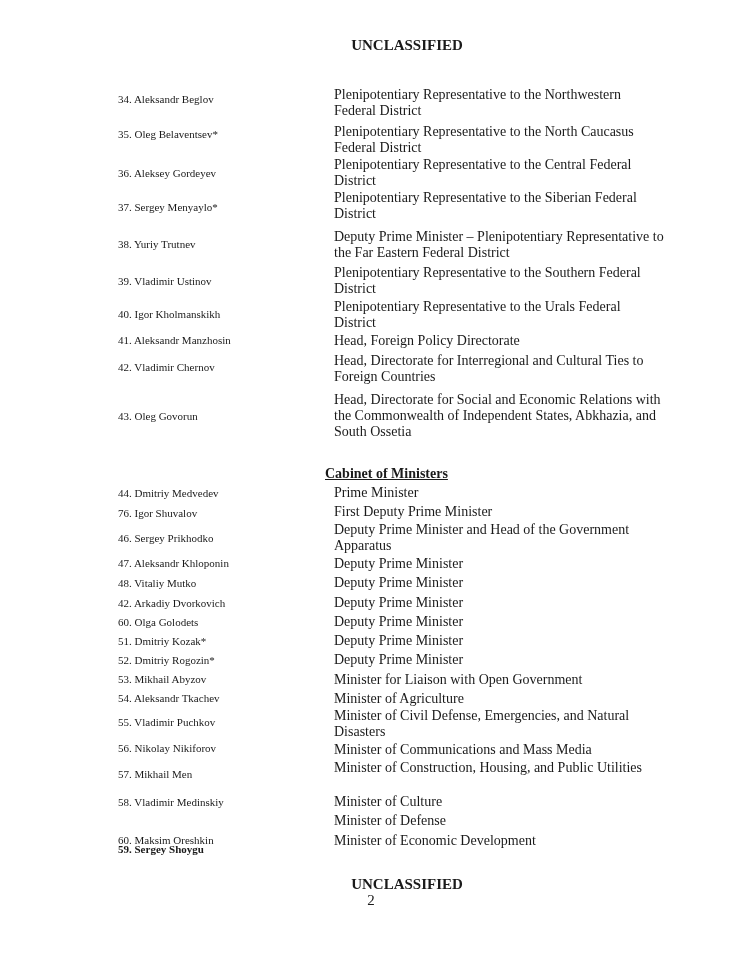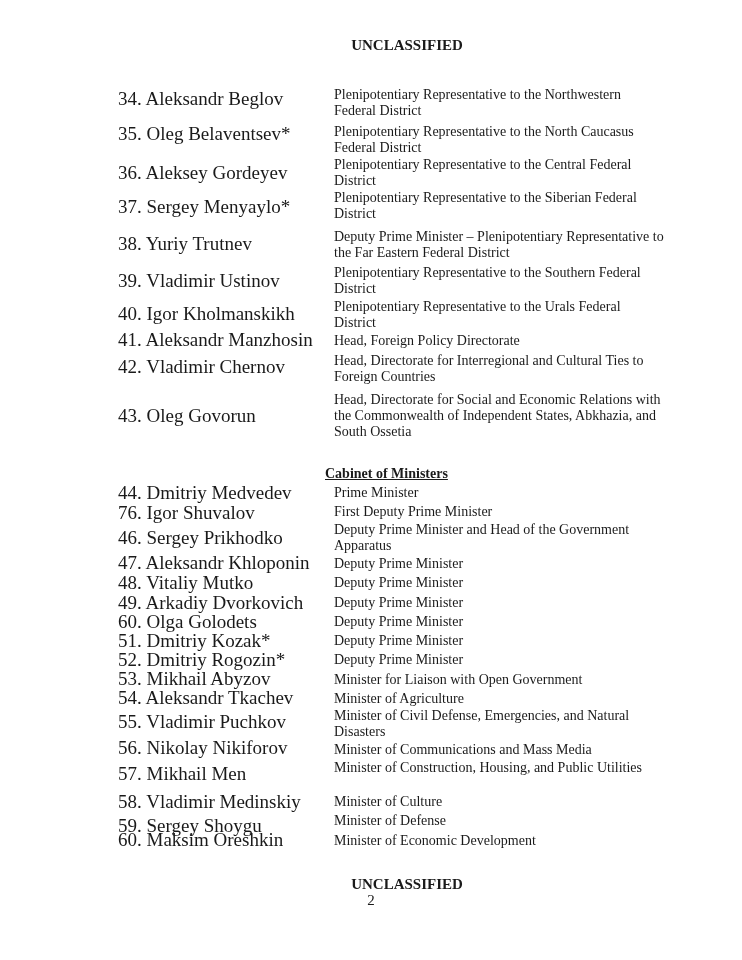--- a/index.html
+++ b/index.html
@@ -1,21 +1,21 @@
 <!DOCTYPE html>
 <html><head>
   <meta charset="utf-8">
   <style>
     html, body { margin: 0; padding: 0; }
     body {
       width: 742px; height: 960px; background: #ffffff; position: relative; overflow: hidden;
       font-family: "Liberation Serif", "DejaVu Serif", serif; color: #1a1a1a;
     }
     .hdr { position: absolute; left: 0; width: 742px; text-align: center; font-weight: bold; font-size: 15px; padding-left: 36px; }
-    .name { position: absolute; left: 118px; font-size: 19px; line-height: 16px; white-space: nowrap; }
+    .name { position: absolute; left: 118px; font-size: 11px; line-height: 16px; white-space: nowrap; }
     .title { position: absolute; left: 334px; font-size: 14px; line-height: 16px; width: 330px; }
     .section { position: absolute; left: 325px; font-weight: bold; font-size: 14px; text-decoration: underline; }
     .pagenum { position: absolute; left: 0; width: 742px; text-align: center; font-size: 15px; }
   </style>
 </head>
 <body>
 
 <div class="hdr" style="top:37px">UNCLASSIFIED</div>
 
 <div id="entries">
@@ -42,41 +42,41 @@
     <div class="name" style="top: 485px;">44. Dmitriy Medvedev</div>
     <div class="title" style="top: 485px;">Prime Minister</div>
     <div class="name" style="top: 505px;">76. Igor Shuvalov</div>
     <div class="title" style="top: 504px;">First Deputy Prime Minister</div>
     <div class="name" style="top: 530px;">46. Sergey Prikhodko</div>
     <div class="title" style="top: 522px;">Deputy Prime Minister and Head of the Government Apparatus</div>
     <div class="name" style="top: 555px;">47. Aleksandr Khloponin</div>
     <div class="title" style="top: 556px;">Deputy Prime Minister</div>
     <div class="name" style="top: 575px;">48. Vitaliy Mutko</div>
     <div class="title" style="top: 575px;">Deputy Prime Minister</div>
-    <div class="name" style="top: 595px;">49. Arkadiy Dvorkovich</div>
+    <div class="name" style="top: 595px;">42. Arkadiy Dvorkovich</div>
     <div class="title" style="top: 595px;">Deputy Prime Minister</div>
     <div class="name" style="top: 614px;">60. Olga Golodets</div>
     <div class="title" style="top: 614px;">Deputy Prime Minister</div>
     <div class="name" style="top: 633px; text-align: right;">51. Dmitriy Kozak*</div>
     <div class="title" style="top: 633px;">Deputy Prime Minister</div>
     <div class="name" style="top: 652px;">52. Dmitriy Rogozin*</div>
     <div class="title" style="top: 652px;">Deputy Prime Minister</div>
     <div class="name" style="top: 671px;">53. Mikhail Abyzov</div>
     <div class="title" style="top: 672px;">Minister for Liaison with Open Government</div>
     <div class="name" style="top: 690px;">54. Aleksandr Tkachev</div>
     <div class="title" style="top: 691px;">Minister of Agriculture</div>
     <div class="name" style="top: 714px;">55. Vladimir Puchkov</div>
     <div class="title" style="top: 708px;">Minister of Civil Defense, Emergencies, and Natural Disasters</div>
     <div class="name" style="top: 740px;">56. Nikolay Nikiforov</div>
     <div class="title" style="top: 742px;">Minister of Communications and Mass Media</div>
     <div class="name" style="top: 766px;">57. Mikhail Men</div>
     <div class="title" style="top: 760px;">Minister of Construction, Housing, and Public Utilities</div>
     <div class="name" style="top: 794px;">58. Vladimir Medinskiy</div>
     <div class="title" style="top: 794px;">Minister of Culture</div>
-    <div class="name" style="top: 818px;">59. Sergey Shoygu</div>
+    <div class="name" style="top: 841px; font-weight: bold;">59. Sergey Shoygu</div>
     <div class="title" style="top: 813px;">Minister of Defense</div>
     <div class="name" style="top: 832px;">60. Maksim Oreshkin</div>
     <div class="title" style="top: 833px;">Minister of Economic Development</div>
   </div>
 
 <div class="section" style="top:466px">Cabinet of Ministers</div>
 
 <div class="hdr" style="top:876px">UNCLASSIFIED</div>
 <div class="pagenum" style="top:892px">2</div>
 

